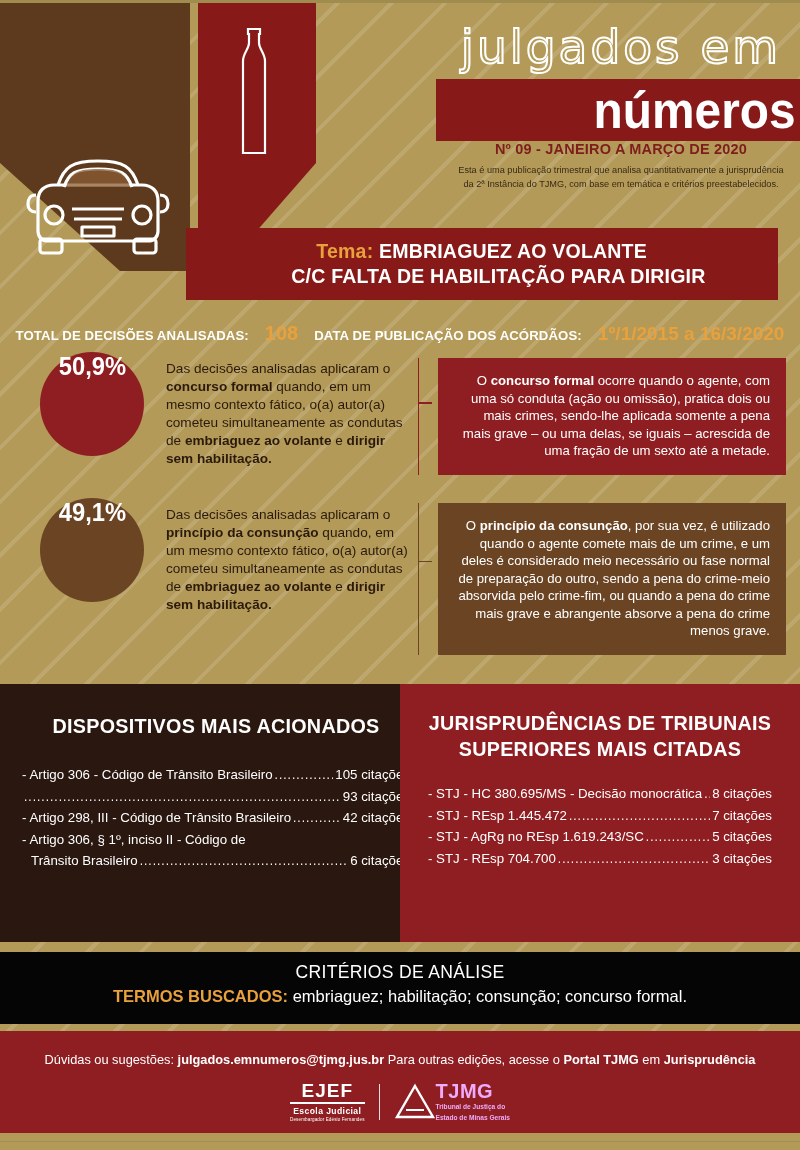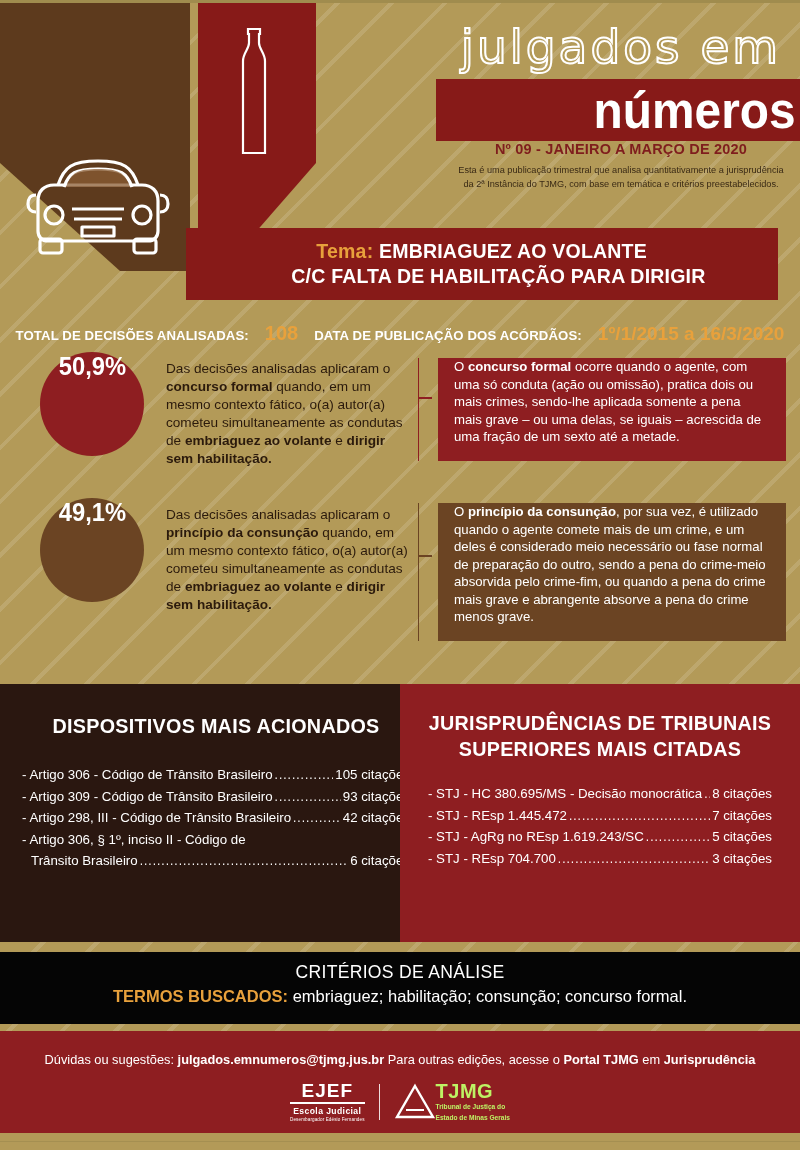--- a/index.html
+++ b/index.html
@@ -119,21 +119,21 @@
   .stat-text {
     margin-left: 22px; width: 248px; padding-top: 8px;
     font-size: 13.6px; line-height: 1.32; color: #2b1a0c;
   }
   .stat-text b { font-weight: 700; }
 
   
   .exp { position: absolute; }
   .exp-a { top: 358px; left: 438px; width: 348px; }
   .exp-b { top: 503px; left: 438px; width: 348px; }
-  .exp-box { padding: 0 16px 15px 16px; }
+  .exp-box { padding: 14px 16px 15px 16px; text-align: right; }
   .exp-box.red { background: #8e1e21; }
   .exp-box.brown { background: #6b4423; }
   .exp-box p { color: #ffffff; font-size: 13.2px; line-height: 1.33; }
   .exp-box b { font-weight: 700; }
   .bracket {
     position: absolute; left: -20px; top: 0; width: 14px; height: 100%;
     border-left: 1.5px solid #8e1e21;
   }
   .bracket.brown-b { border-left-color: #6b4423; }
   .bracket::before {
@@ -192,21 +192,21 @@
   .logos {
     margin-top: 14px; display: flex; align-items: center;
     justify-content: center; gap: 14px;
   }
   .ejef { text-align: center; color: #ffffff; }
   .ejef-word { font-size: 19px; font-weight: 700; letter-spacing: 1px; line-height: 1; }
   .ejef-rule { height: 2px; background: #ffffff; margin: 2px 0 2px 0; }
   .ejef-sub { font-size: 8.6px; font-weight: 700; letter-spacing: 0.4px; }
   .ejef-sub2 { font-size: 4.6px; letter-spacing: 0.1px; margin-top: 1px; }
   .logo-divider { width: 1px; height: 36px; background: #ffffff; opacity: .85; }
-  .tjmg { display: flex; align-items: center; gap: 0; color: #bef264; }
+  .tjmg { display: flex; align-items: center; gap: 0; color: #f0abfc; }
   .tjmg-text .tj-word { font-size: 20px; font-weight: 700; letter-spacing: 0.5px; line-height: 1; }
   .tjmg-text .tj-sub { font-size: 6.6px; font-weight: 700; line-height: 1.3; margin-top: 2px; }
   .bottom-strip {
     position: absolute; top: 1133px; left: 0; width: 800px; height: 17px;
     background: #b39a58;
   }
   .bottom-strip .hl { position: absolute; top: 8px; left: 0; width: 800px; height: 1px; background: #a58f51; }
 </style>
 </head>
 <body>
@@ -302,21 +302,20 @@
 
   <div class="panel panel-left">
     <h2>DISPOSITIVOS MAIS ACIONADOS</h2>
     <div class="lst">
         <div class="lst-row">
           <span class="lbl">- Artigo 306 - Código de Trânsito Brasileiro</span>
           <span class="dots"> ........................................................................................................................</span>
           <span class="cnt">105 citações</span>
         </div>
         <div class="lst-row">
-          <span class="lbl">- Artigo 309 - Código de Trânsito Brasileiro</span>
           <span class="dots"> ........................................................................................................................</span>
           <span class="cnt">93 citações</span>
         </div>
         <div class="lst-row">
           <span class="lbl">- Artigo 298, III - Código de Trânsito Brasileiro</span>
           <span class="dots"> ........................................................................................................................</span>
           <span class="cnt">42 citações</span>
         </div>
         <div class="lst-row">
           <span class="lbl">- Artigo 306, § 1º, inciso II - Código de</span>

